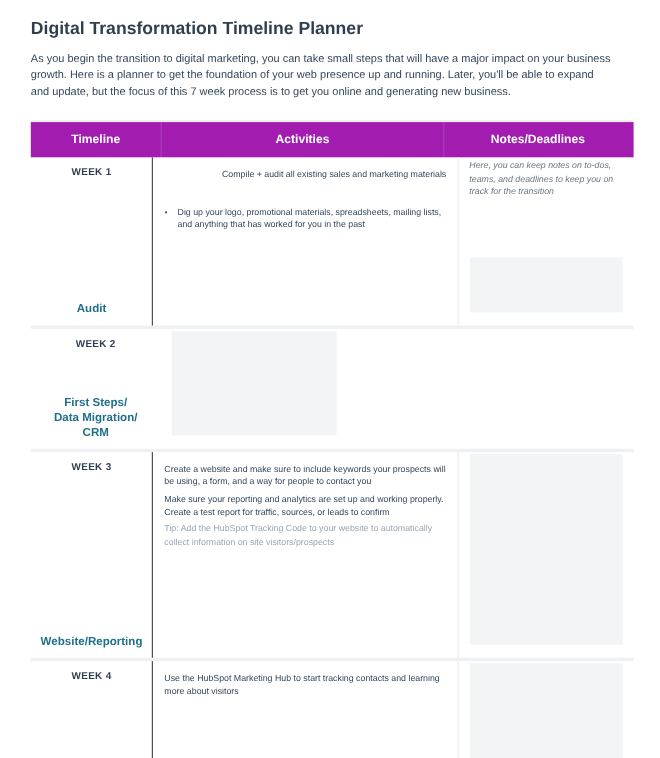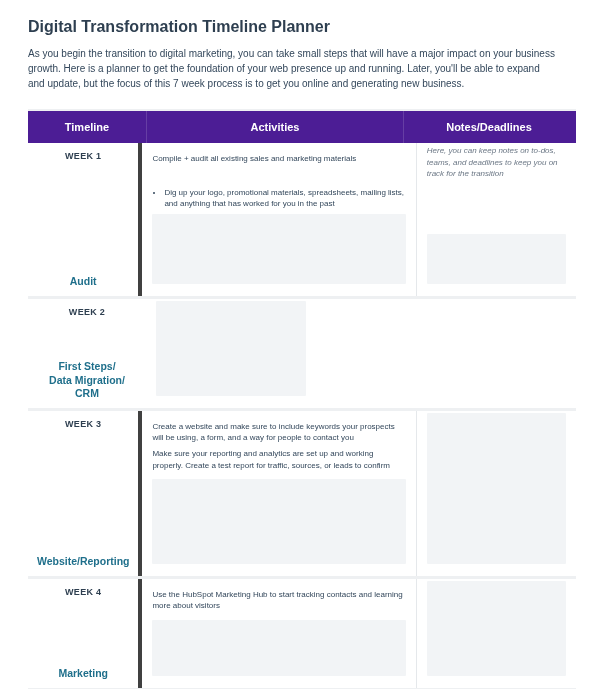--- a/index.html
+++ b/index.html
@@ -1,31 +1,31 @@
 <!DOCTYPE html>
 <html><head>
 <meta charset="utf-8">
 <style>
   * { box-sizing: border-box; margin: 0; padding: 0; }
   html, body { width: 600px; background: #ffffff; font-family: Arial, Helvetica, sans-serif; color: #33475b; }
   .page { width: 600px; padding: 18px 24px 24px 28px; }
   .title { font-size: 16px; font-weight: 700; color: #2e3f50; margin-bottom: 10px; }
   .intro { font-size: 10px; line-height: 1.5; color: #33475b; margin-bottom: 18px; max-width: 530px; }
   .planner { border-top: 2px solid #eef0f2; }
-  .head-row { display: flex; background: #4c1d95;  color: #fff; }
+  .head-row { display: flex; background: #a21caf;  color: #fff; }
   .head-cell { font-size: 11px; font-weight: 700; text-align: center; padding: 10px 6px; }
   .col-t { width: 118px; }
   .col-a { width: 258px; border-left: 1px solid rgba(255,255,255,0.15); border-right: 1px solid rgba(255,255,255,0.15); }
   .col-n { width: 170px; }
 
   .row { display: flex; border-bottom: 3px solid #eef0f2; }
   .tcell { width: 118px; display: flex; flex-direction: column; justify-content: space-between; align-items: center; text-align: center; padding: 8px 6px; }
   .week { font-size: 9px; font-weight: 700; color: #2e3f50; letter-spacing: 0.3px; }
   .wname { font-size: 10.5px; font-weight: 700; color: #1f6f8b; margin-top: 14px; line-height: 1.25; }
-  .acell { width: 298px; padding: 10px 10px 12px 10px; border-left: 4px solid #404040; border-right: 1px solid #e5e8eb; display:flex; flex-direction:column; }
+  .acell { width: 298px; padding: 10px 10px 12px 10px; border-left: 1px solid #404040; border-right: 1px solid #e5e8eb; display:flex; flex-direction:column;align-items:flex-end; }
   .ncell { width: 170px; padding: 2px 10px 12px 10px; display:flex; flex-direction:column;gap:25px; }
   .atext { font-size: 8px; line-height: 1.45; color: #33475b; margin-bottom: 4px; }
   .atext.tip { color: #9aa5b1; }
   .ntext { font-size: 8px; line-height: 1.45; color: #6b7785; font-style: italic; }
   ul.bул { list-style: disc; padding-left: 12px; margin-top: 18px; }
   ul.bул li { font-size: 8px; line-height: 1.45; color: #33475b; }
   .filler { flex: 1 1 auto; background: #f2f4f6; margin-top: auto; border-radius: 1px; }
   .row0 { min-height: 138px; }
   .row1 { min-height: 112px; }
   .row2 { min-height: 168px; }
@@ -82,20 +82,21 @@
     </div>
 
     <div class="row row2">
       <div class="tcell">
         <div class="week">WEEK 3</div>
         <div class="wname">Website/Reporting</div>
       </div>
       <div class="acell">
         <div class="atext">Create a website and make sure to include keywords your prospects will be using, a form, and a way for people to contact you</div>
         <div class="atext">Make sure your reporting and analytics are set up and working properly. Create a test report for traffic, sources, or leads to confirm</div>
+        <div class="atext tip">Tip: Add the HubSpot Tracking Code to your website to automatically collect information on site visitors/prospects</div>
         <div class="spacer"></div>
         <div class="filler"></div>
       </div>
       <div class="ncell">
         <div class="filler"></div>
       </div>
     </div>
 
     <div class="row row3">
       <div class="tcell">

